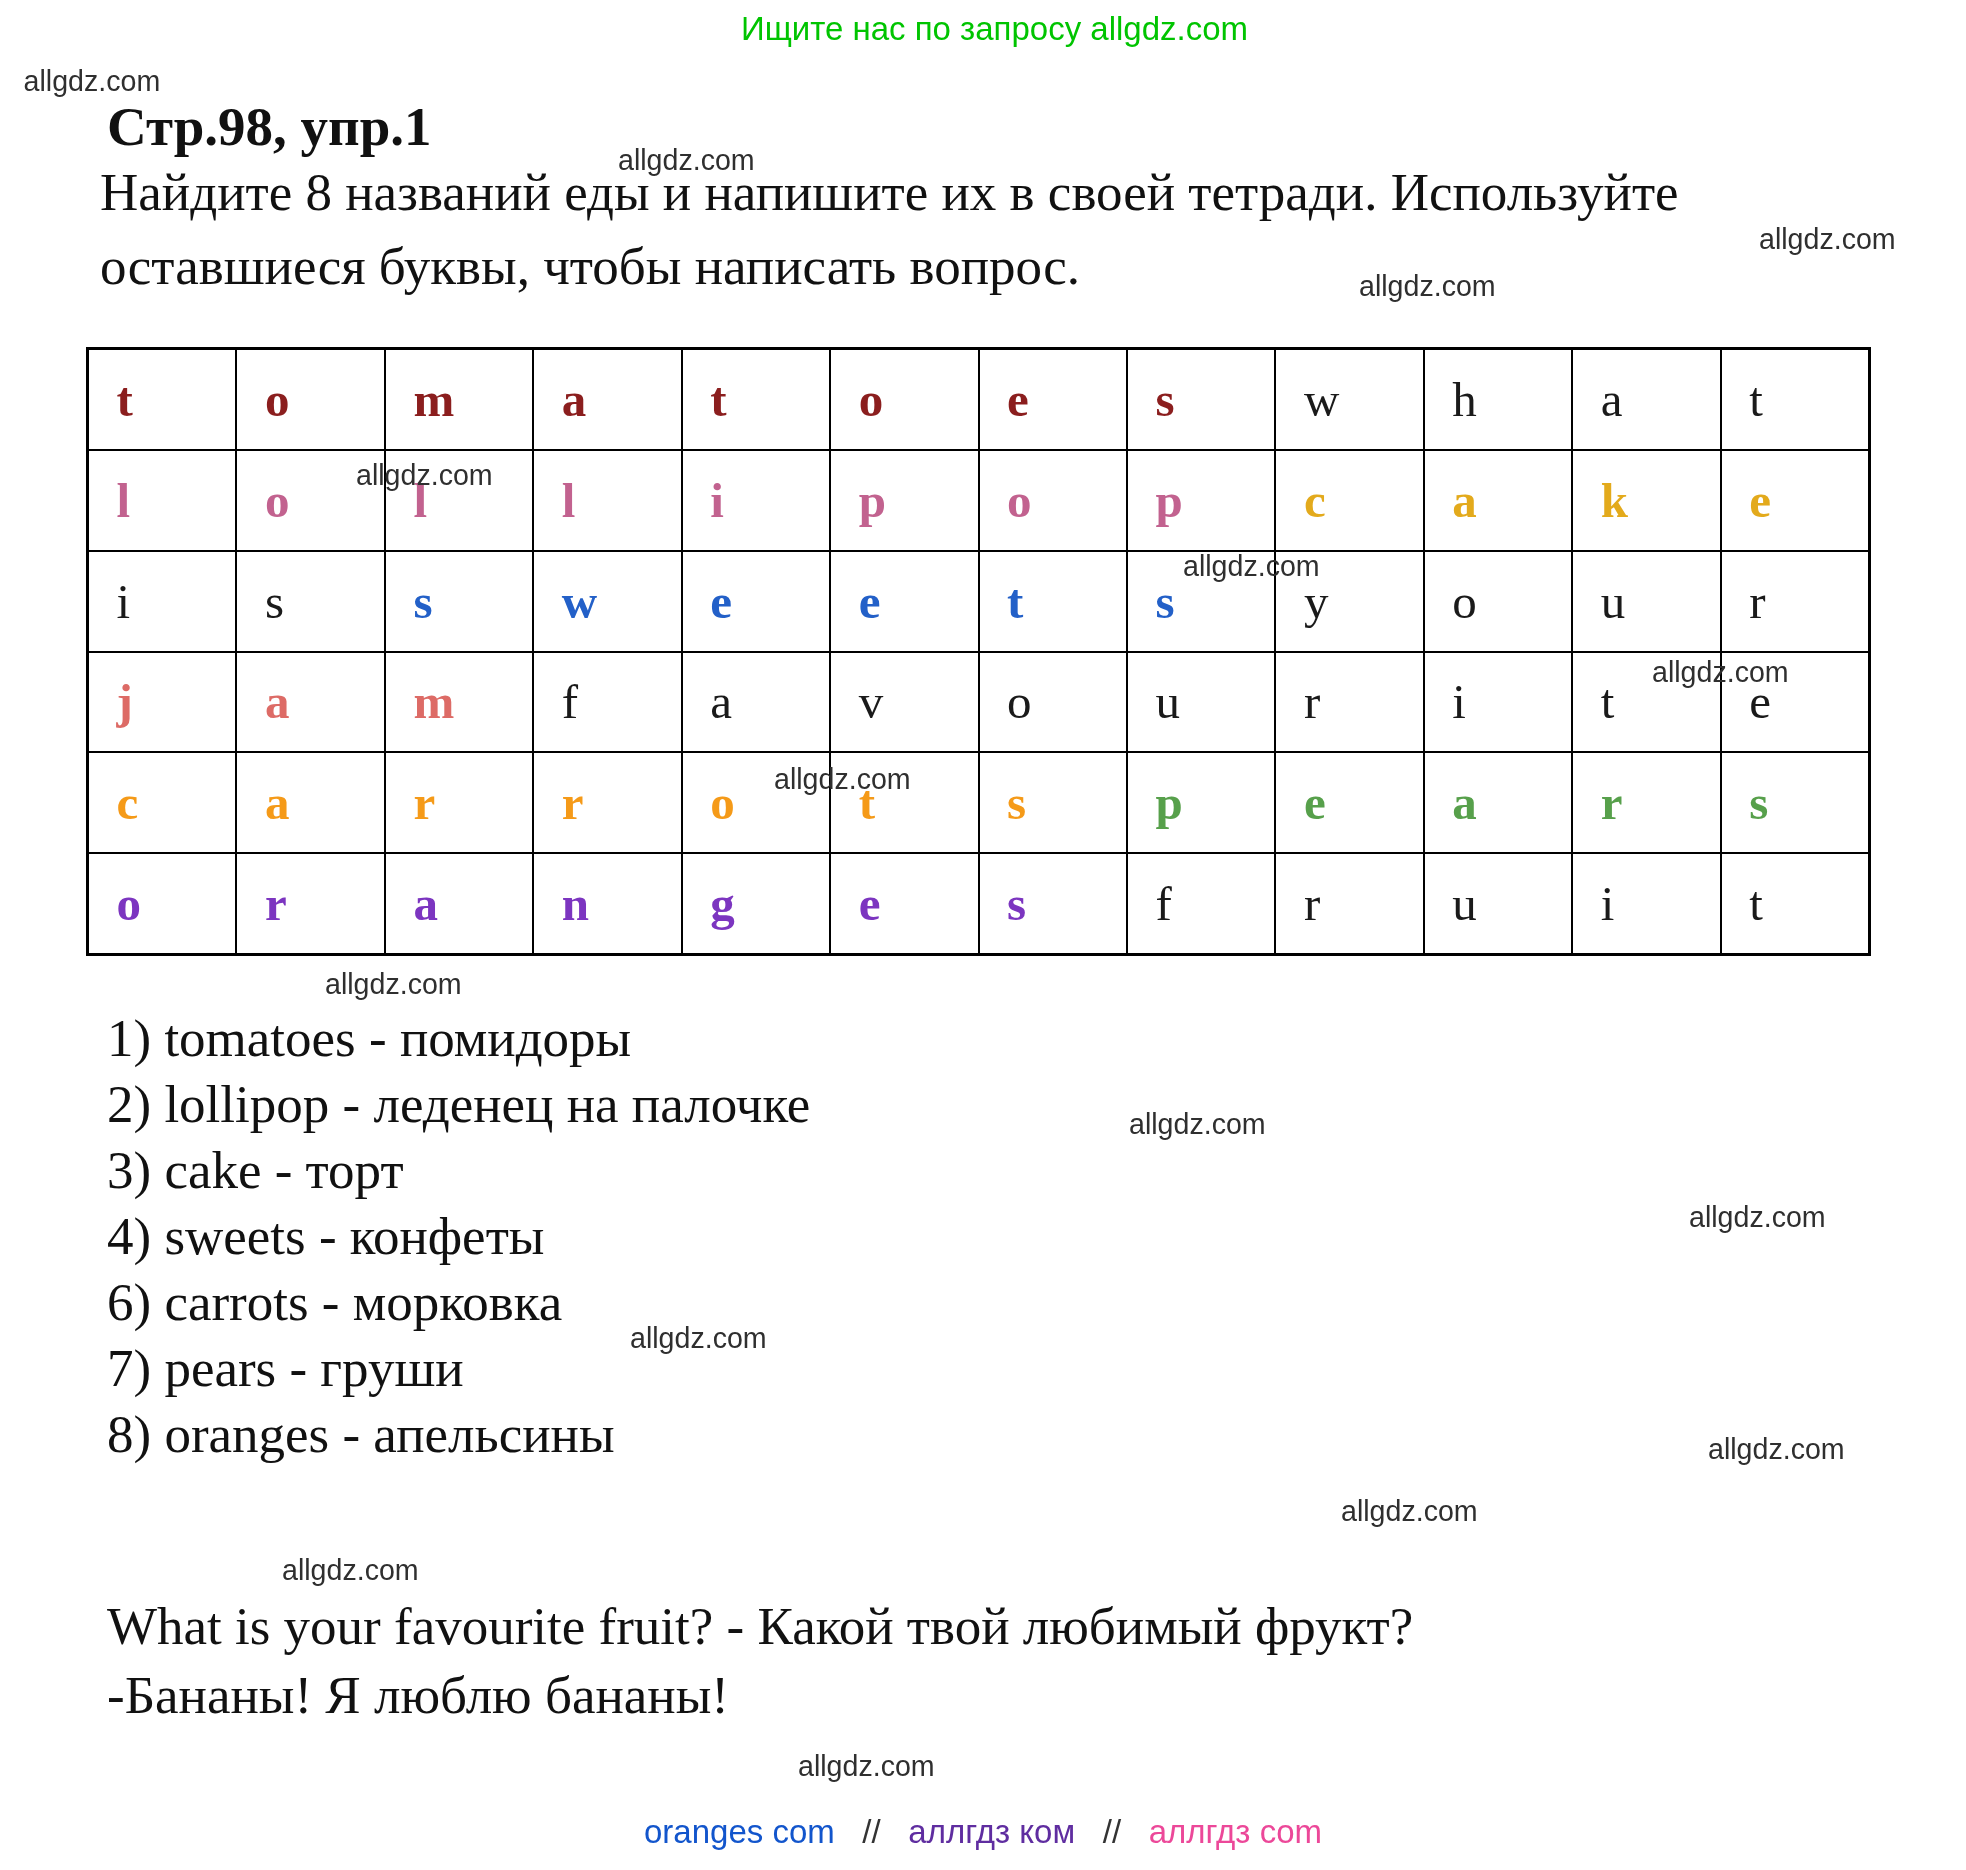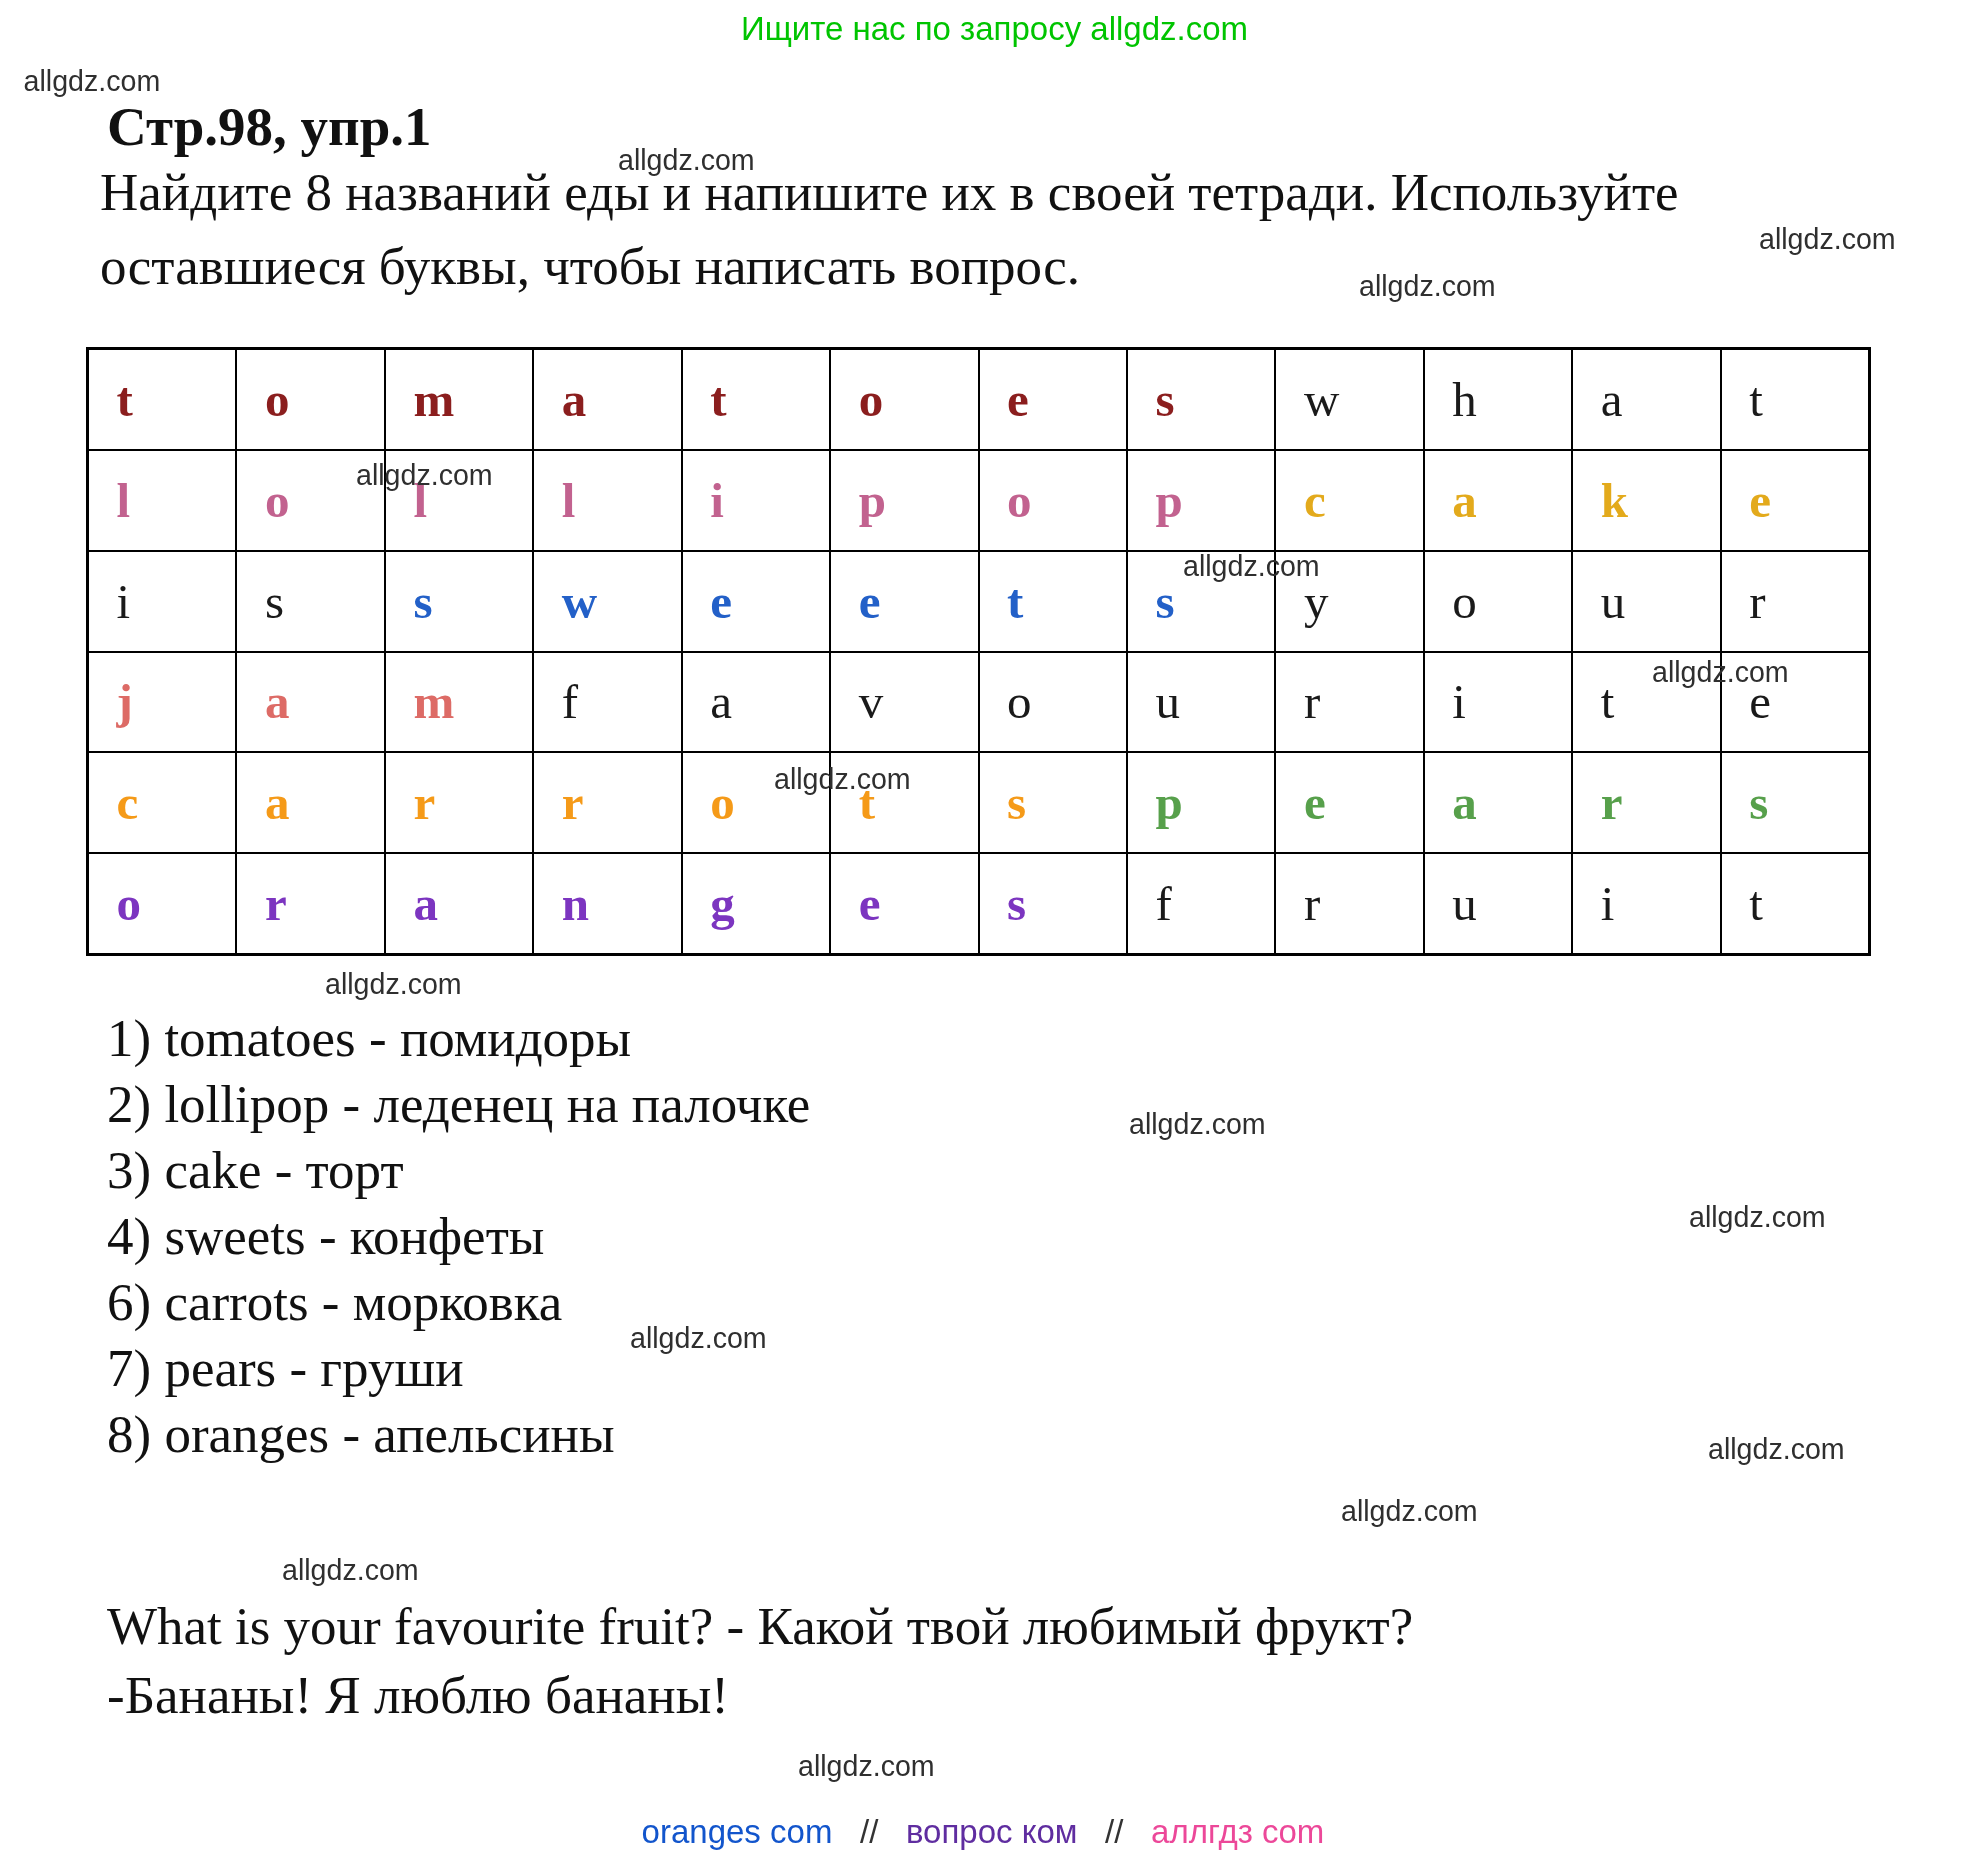--- a/index.html
+++ b/index.html
@@ -329,16 +329,16 @@
       <div class="answer-line">3) cake - торт</div>
       <div class="answer-line">4) sweets - конфеты</div>
       <div class="answer-line">6) carrots - морковка</div>
       <div class="answer-line">7) pears - груши</div>
       <div class="answer-line">8) oranges - апельсины</div>
     </div>
 
   <p class="question-line q1">What is your favourite fruit? - Какой твой любимый фрукт?</p>
   <p class="question-line q2">-Бананы! Я люблю бананы!</p>
 
-  <div class="footer" id="footer"><span class="footer-seg" style="color: rgb(18, 85, 204);">oranges com</span><span class="footer-seg" style="color: rgb(51, 51, 51);">//</span><span class="footer-seg" style="color: rgb(95, 45, 160);">вопрос ком</span><span class="footer-seg" style="color: rgb(51, 51, 51);">//</span><span class="footer-seg" style="color: #ec4899;">аллгдз com</span></div>
+  <div class="footer" id="footer"><span class="footer-seg" style="color: rgb(18, 85, 204);">oranges com</span><span class="footer-seg" style="color: rgb(51, 51, 51);">//</span><span class="footer-seg" style="color: rgb(95, 45, 160);">аллгдз ком</span><span class="footer-seg" style="color: rgb(51, 51, 51);">//</span><span class="footer-seg" style="color: #ec4899;">аллгдз com</span></div>
 
 </div>
 
 
 </body></html>

